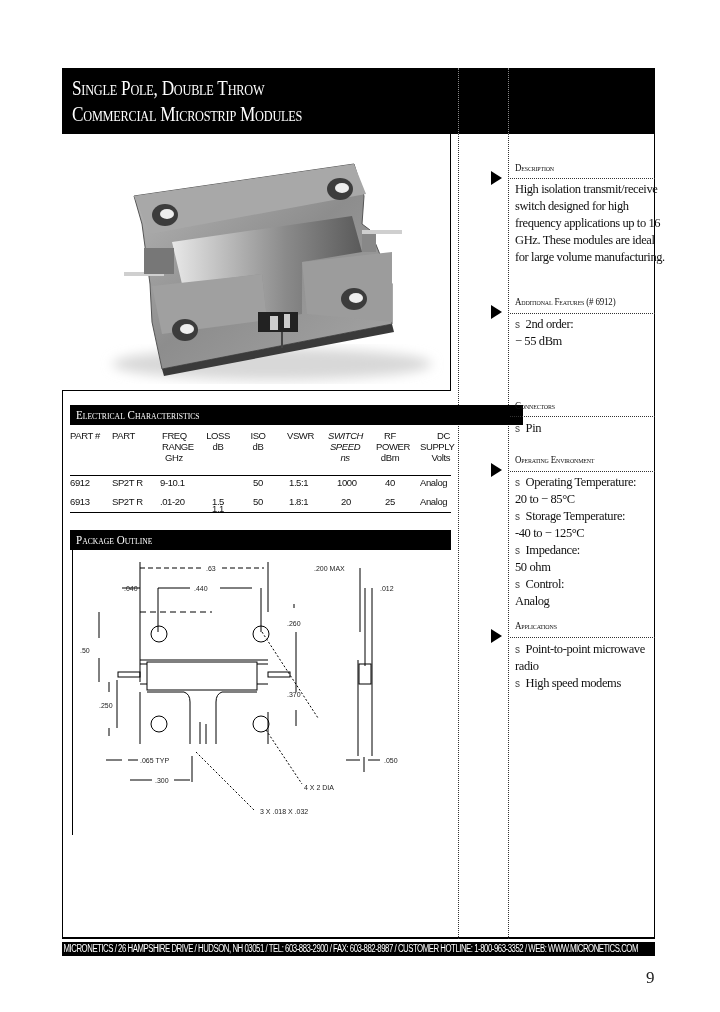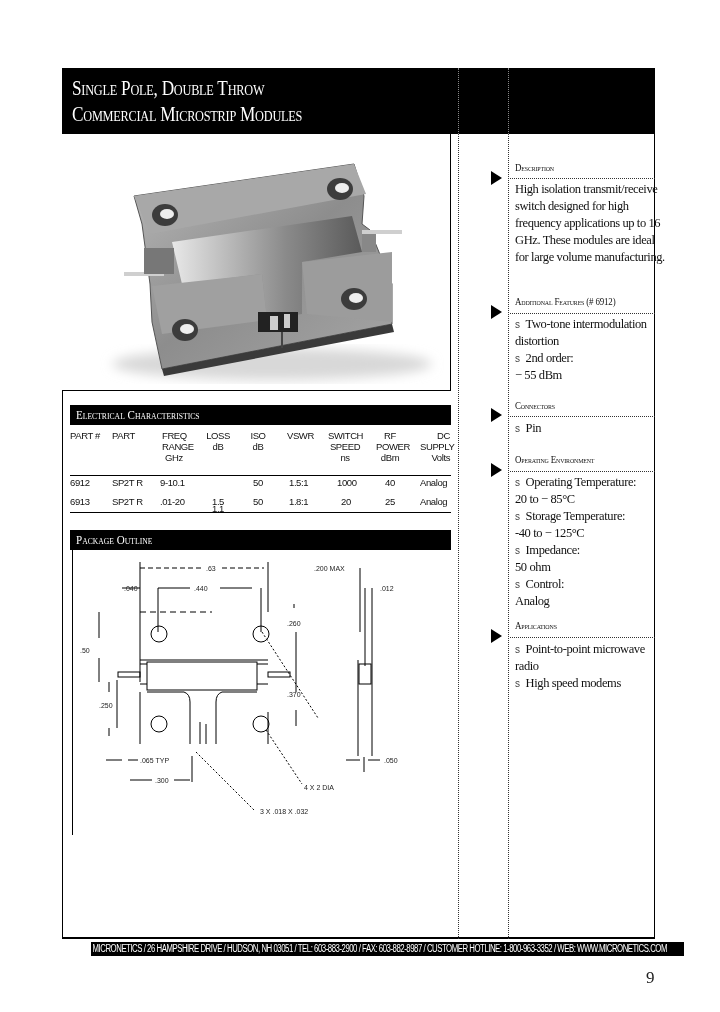--- a/index.html
+++ b/index.html
@@ -32,21 +32,21 @@
   .rhead { font-variant: small-caps; font-size: 10.5px; letter-spacing: -0.2px; white-space: nowrap; color: #111; transform: scaleX(0.85); transform-origin: left top; }
   .rtext { font-size: 12.5px; line-height: 17px; color: #111; letter-spacing: -0.4px; width: 150px; }
   .rtext p { margin: 0; }
   .bullet { font-family: "Liberation Sans", sans-serif; font-size: 10px; color: #444; margin-right: 6px; }
   .arrow { width: 0; height: 0; border-top: 7px solid transparent; border-bottom: 7px solid transparent; border-left: 11px solid #000; }
 
   
   .dwg text { font-family: "Liberation Sans", sans-serif; font-size: 7px; fill: #222; }
 
   
-  .footer { left: 62px; top: 942px; width: 593px; height: 14px; background: #000; color: #fff; font-family: "Liberation Sans", sans-serif; font-size: 10px; line-height: 14px; white-space: nowrap; overflow: hidden; margin-left: 29px; }
+  .footer { left: 62px; top: 942px; width: 593px; height: 14px; background: #000; color: #fff; font-family: "Liberation Sans", sans-serif; font-size: 10px; line-height: 14px; white-space: nowrap; overflow: hidden; }
   .footer span { display: inline-block; transform: scaleX(0.78); transform-origin: left center; letter-spacing: -0.6px; padding-left: 2px; }
   .pagenum { left: 646px; top: 968px; font-size: 17px; color: #222; }
 </style>
 </head>
 <body>
 
 <div class="abs frame"></div>
 
 <div class="abs vdot" style="left:458px; top:68px; height:871px;"></div>
 <div class="abs vdot" style="left:508px; top:68px; height:871px;"></div>
@@ -98,36 +98,36 @@
     <rect x="82" y="114" width="30" height="26" fill="#777"></rect>
     <rect x="300" y="96" width="40" height="4" fill="#cfcfcf"></rect>
     <rect x="300" y="100" width="14" height="18" fill="#888"></rect>
     <rect x="196" y="178" width="40" height="20" fill="#222"></rect>
     <rect x="208" y="182" width="8" height="14" fill="#ccc"></rect>
     <rect x="222" y="180" width="6" height="14" fill="#ccc"></rect>
     <rect x="219" y="198" width="2" height="16" fill="#444"></rect>
   </svg>
 </div>
 
-<div class="abs bar" style="left:70px; top:405px; width:381px; height:20px;">
+<div class="abs bar" style="left:70px; top:405px; width:453px; height:20px;">
   <span>Electrical Characteristics</span>
 </div>
 
 <div class="abs tbl" style="left:70px; top:430px; width:381px; height:84px;">
   <div class="cell" style="left:0px; top:0;">PART #</div>
   <div class="cell" style="left:42px; top:0;">PART</div>
   <div class="cell" style="left:92px; top:0; text-align:center; width:24px;">FREQ
 RANGE
 GHz</div>
   <div class="cell" style="left:136px; top:0; text-align:center; width:24px;">LOSS
 dB</div>
   <div class="cell" style="left:180px; top:0; text-align:center; width:16px;">ISO
 dB</div>
   <div class="cell" style="left:217px; top:0;">VSWR</div>
-  <div class="cell" style="left:258px; top:0; text-align:center; width:34px;">SWITCH
+  <div class="cell" style="left:258px; top:0; text-align:center; width:34px;font-style:italic;">SWITCH
 SPEED
 ns</div>
   <div class="cell" style="left:306px; top:0; text-align:center; width:28px;">RF
 POWER
 dBm</div>
   <div class="cell" style="left:350px; top:0; text-align:right; width:30px;">DC
 SUPPLY
 Volts</div>
 
   <div class="abs rule" style="left:0; top:45px; width:381px;"></div>
@@ -245,21 +245,20 @@
 
 <div class="abs rhead" style="left:515px; top:162px;">Description</div>
 <div class="abs arrow" style="left:491px; top:171px;"></div>
 <div class="abs hdot" style="left:510px; top:178px; width:145px;"></div>
 <div class="abs rtext" style="left:515px; top:181px;">High isolation transmit/receive switch designed for high frequency applications up to 16 GHz. These modules are ideal for large volume manufacturing.</div>
 
 <div class="abs rhead" style="left:515px; top:296px;">Additional Features (# 6912)</div>
 <div class="abs arrow" style="left:491px; top:305px;"></div>
 <div class="abs hdot" style="left:510px; top:313px; width:145px;"></div>
 <div class="abs rtext" style="left:515px; top:316px;">
-  <p><span class="bullet">s</span><span>Two-tone intermodulation distortion</span></p>
   <p><span class="bullet">s</span><span>2nd order:</span></p>
   <p><span>− 55 dBm</span></p>
 </div>
 
 <div class="abs rhead" style="left:515px; top:400px;">Connectors</div>
 <div class="abs arrow" style="left:491px; top:408px;"></div>
 <div class="abs hdot" style="left:510px; top:416px; width:145px;"></div>
 <div class="abs rtext" style="left:515px; top:420px;">
   <p><span class="bullet">s</span><span>Pin</span></p>
 </div>

